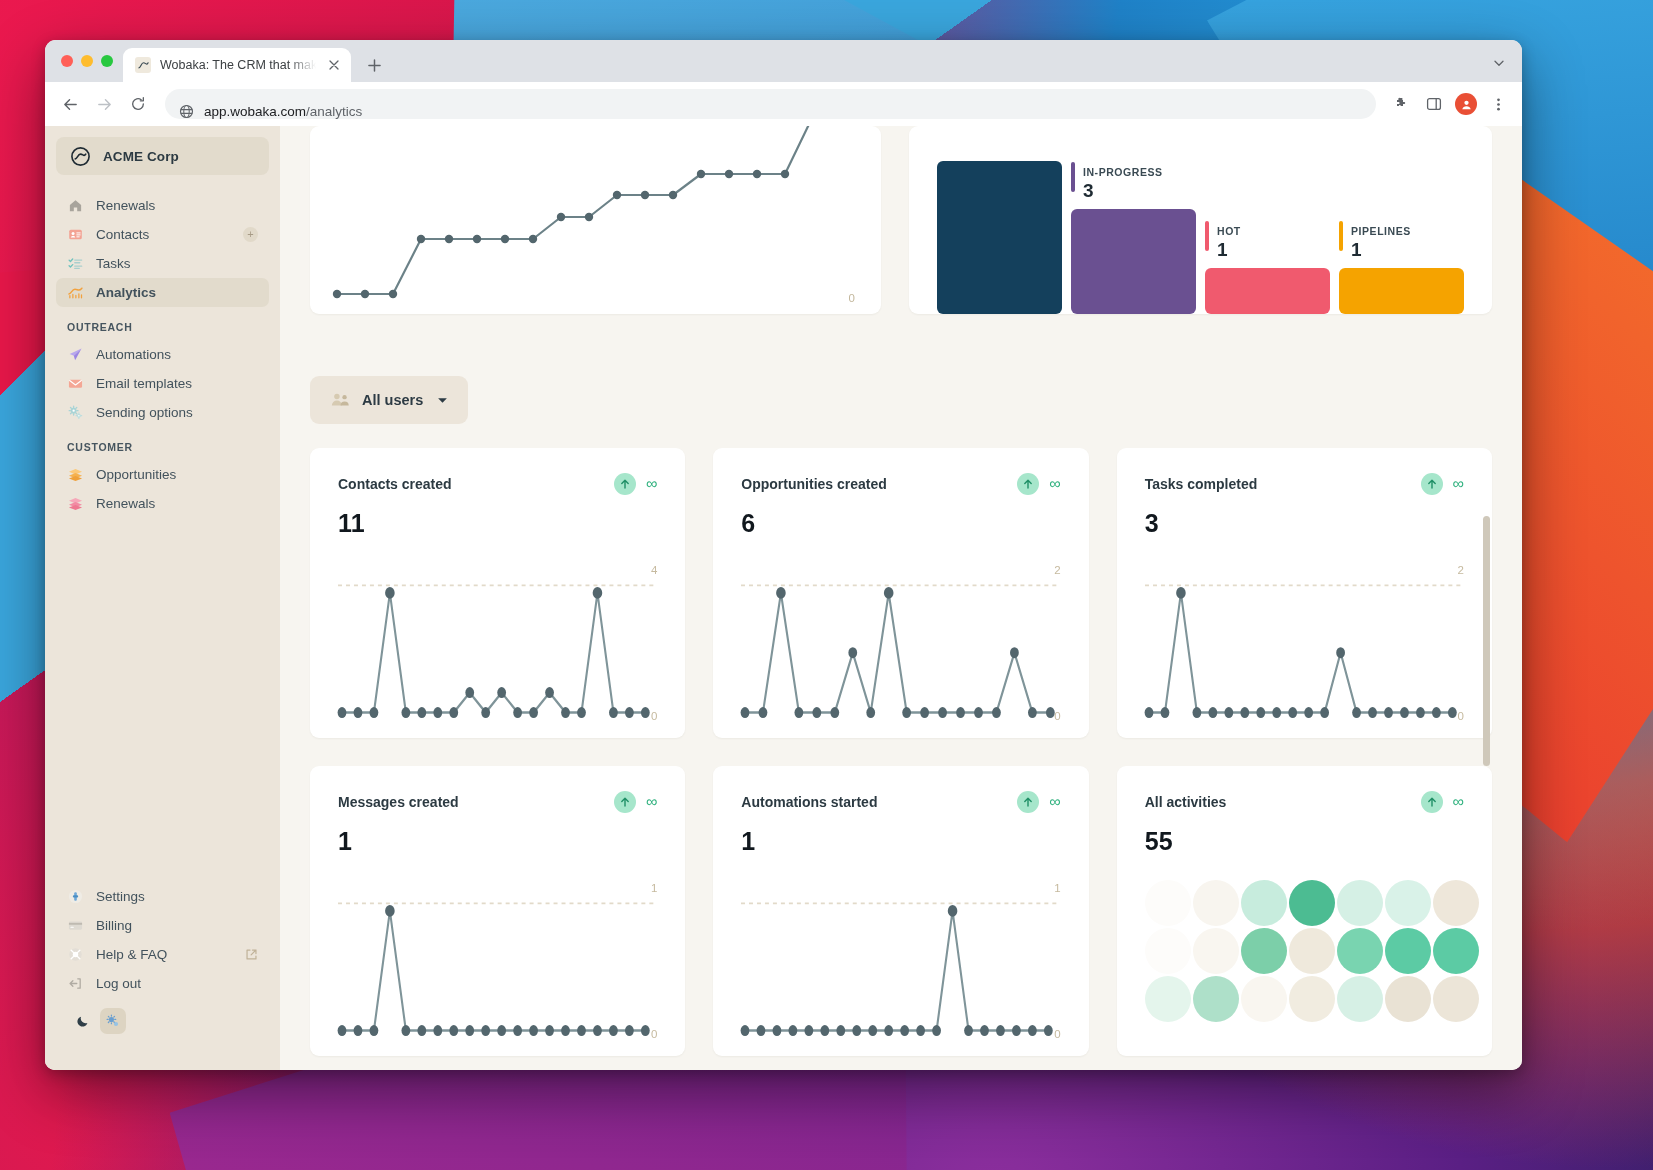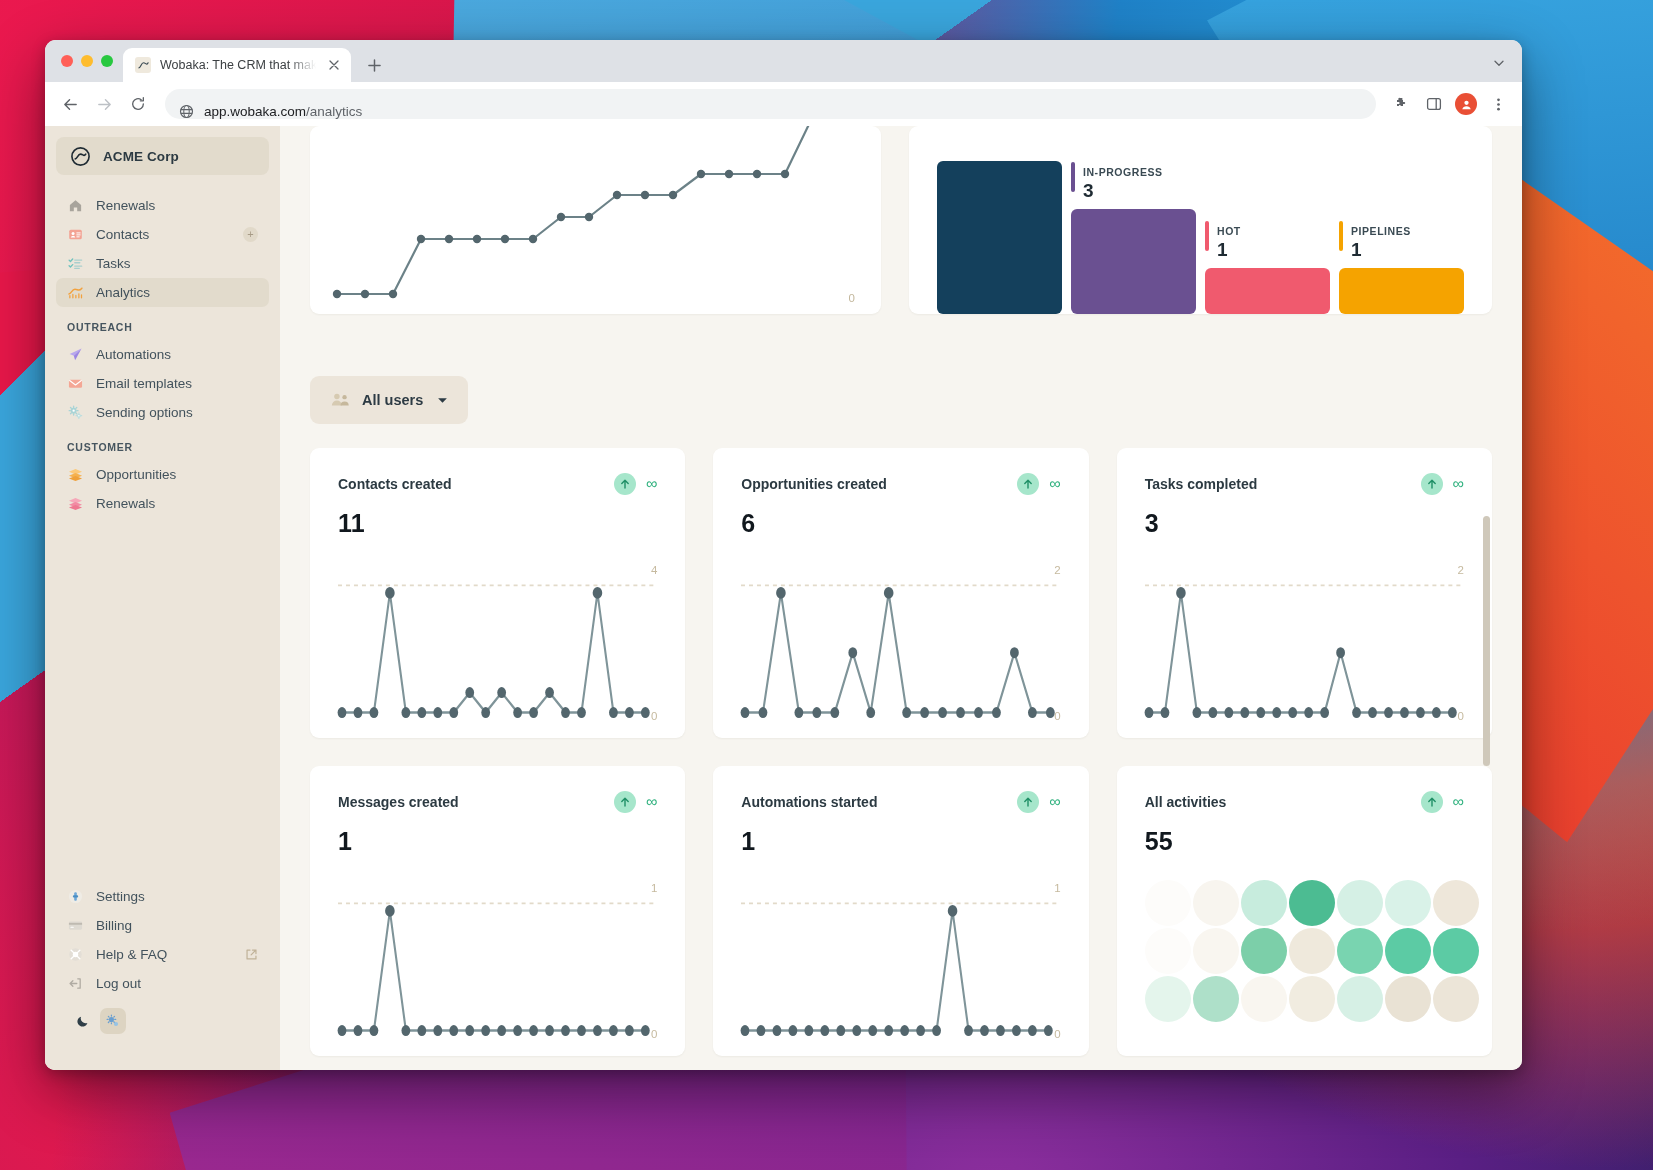--- a/index.html
+++ b/index.html
@@ -206,21 +206,21 @@
     height: 29px;
     display: flex;
     align-items: center;
     gap: 13px;
     padding: 0 11px;
     border-radius: 7px;
     font-size: 13.5px;
     color: #42525c;
     position: relative;
   }
-  .nav-item.active { background: #e2dbcc; }
+  .nav-item.active { background: #e2dbcc; font-weight: bold; }
   .nav-ico {
     width: 16px; height: 16px; flex: 0 0 16px;
     display: flex; align-items: center; justify-content: center;
   }
   .nav-label { flex: 1 1 auto; white-space: nowrap; }
   .nav-badge {
     width: 15px; height: 15px; border-radius: 50%;
     background: #e1d9c9; color: #a79b86;
     font-size: 11px; line-height: 15px; text-align: center;
   }

